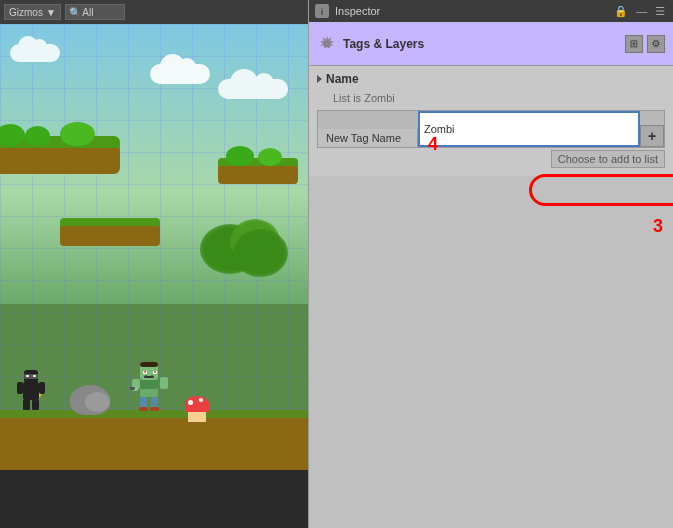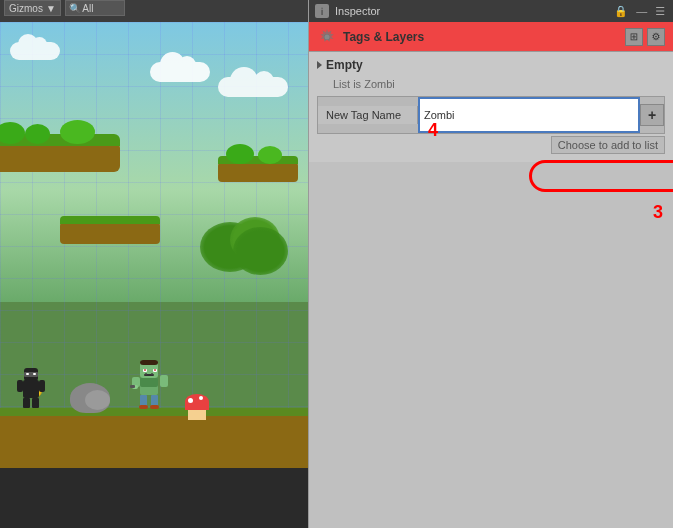--- a/index.html
+++ b/index.html
@@ -26,22 +26,22 @@
       position: relative;
       background: #5a8a4a;
       overflow: hidden;
       flex-shrink: 0;
     }
 
     .game-view-toolbar {
       height: 22px;
       background: #3c3c3c;
       display: flex;
-      align-items: flex-start;
-      padding: 0 4px;
+      align-items: center;
+      padding: 12px 4px;
       gap: 4px;
     }
 
     .toolbar-dropdown {
       background: #555;
       border: 1px solid #666;
       color: #ccc;
       font-size: 10px;
       height: 16px;
       display: flex;
@@ -145,22 +145,22 @@
       background: none;
       border: none;
       color: #aaa;
       font-size: 11px;
       cursor: pointer;
       padding: 0 2px;
     }
 
     
     .tags-header {
-      height: 30px;
-      background: #ef4444;
+      height: 44px;
+      background: #c4b5fd;
       display: flex;
       align-items: center;
       padding: 0 8px;
       gap: 6px;
       border-bottom: 1px solid #999;
     }
 
     .gear-icon-container {
       width: 20px;
       height: 20px;
@@ -221,21 +221,21 @@
     .list-empty-text {
       font-size: 11px;
       color: #666;
       padding: 2px 16px;
       margin-bottom: 4px;
     }
 
     
     .new-tag-row {
       display: flex;
-      align-items: center;
+      align-items: flex-end;
       background: #b8b8b8;
       border: 1px solid #999;
       margin: 2px 0;
     }
 
     .new-tag-label {
       padding: 3px 8px;
       font-size: 11px;
       color: #333;
       background: #c0c0c0;
@@ -544,21 +544,21 @@
         <div class="header-icon-btn">⊞</div>
         <div class="header-icon-btn">⚙</div>
       </div>
     </div>
 
     <div class="inspector-content">
 
       <div class="tags-section">
         <div class="section-label">
           <div class="triangle-icon"></div>
-          <span>Empty</span>
+          <span>Name</span>
         </div>
 
         <div class="list-empty-text">List is Zombi</div>
 
         <div class="new-tag-row">
           <div class="new-tag-label">New Tag Name</div>
           <input class="new-tag-input" value="Zombi" type="text" style="">
           <div class="add-btn">+</div>
         </div>
 

